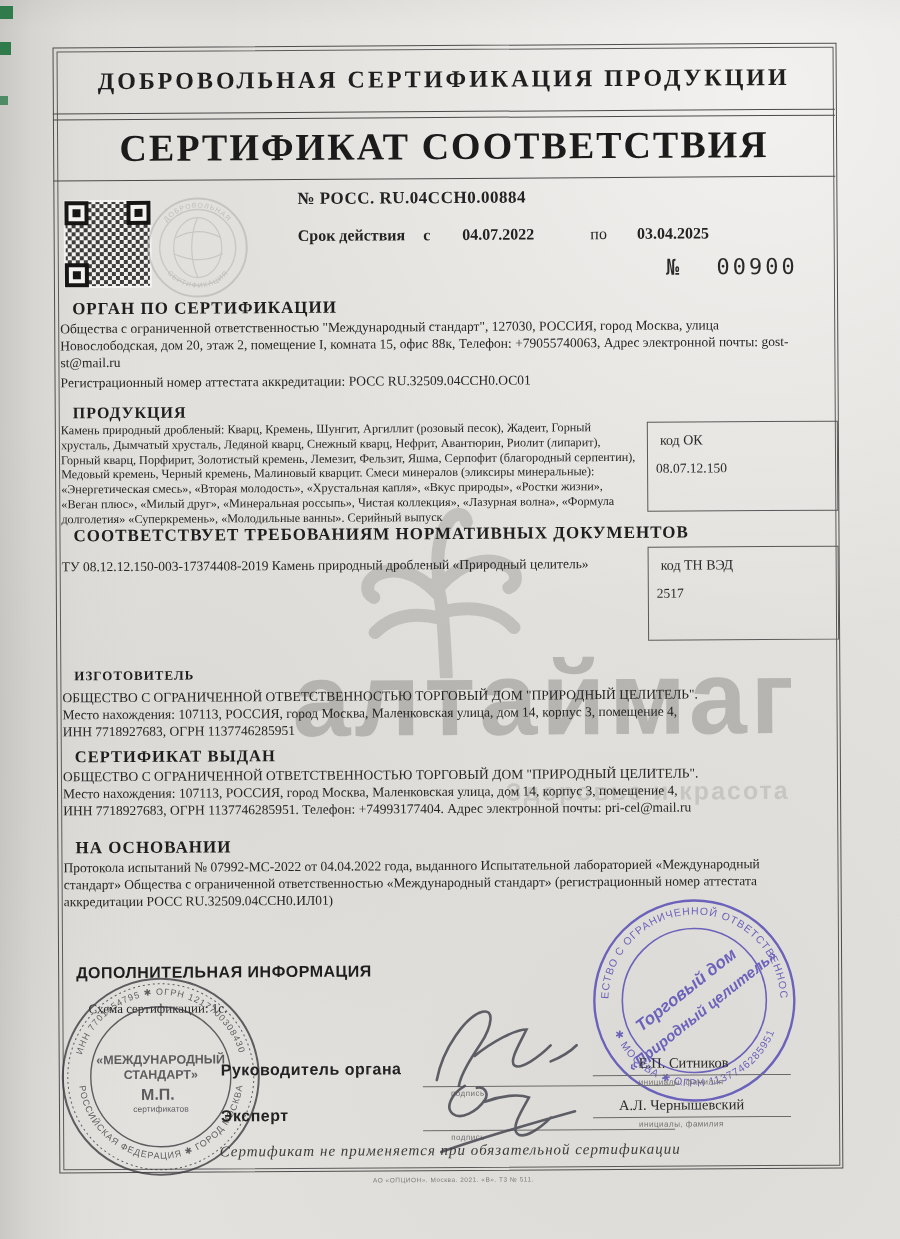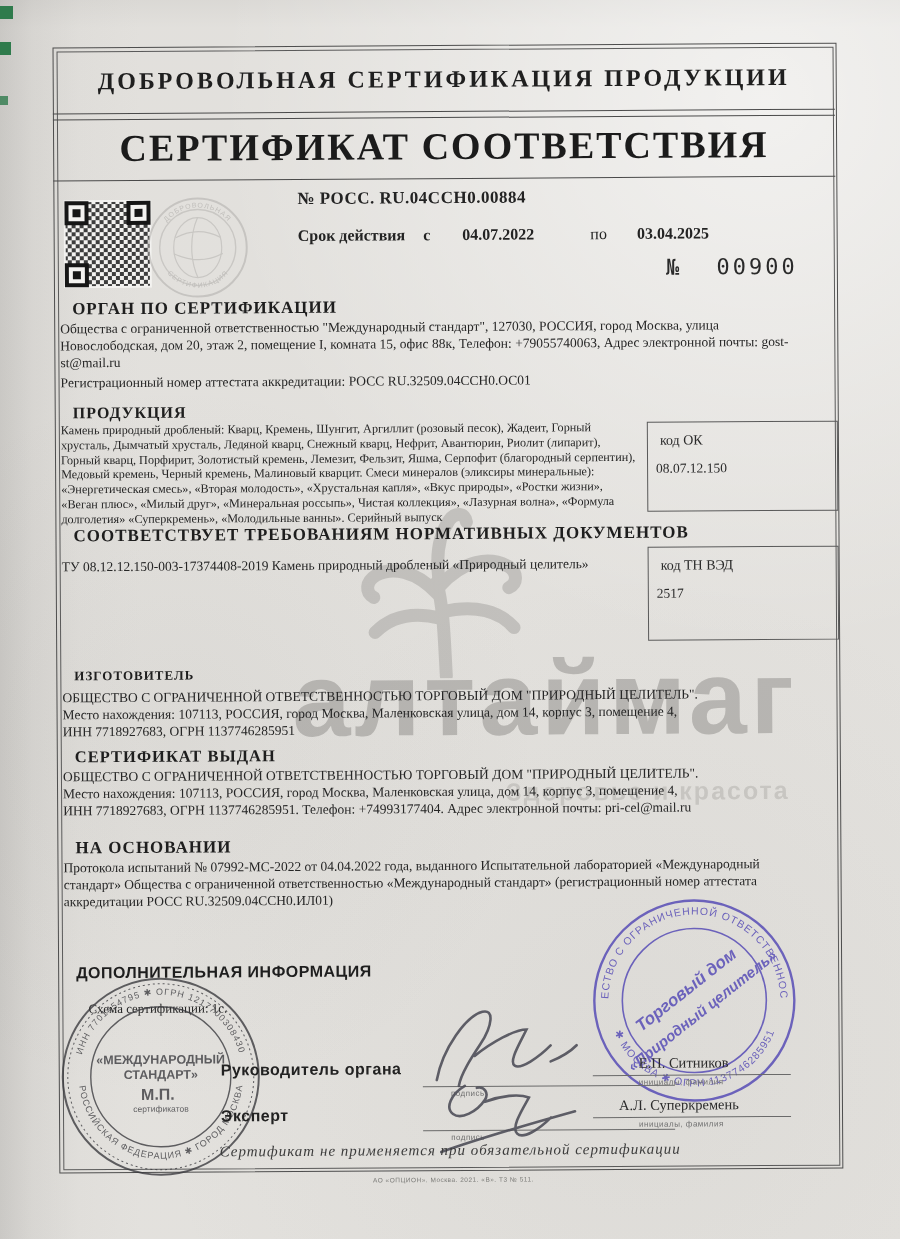--- a/index.html
+++ b/index.html
@@ -210,21 +210,21 @@
     <div class="micro" style="left:448px;top:1089px;">подпись</div>
 
     <div class="abs sig-label" style="left:218px;top:1106px;">Эксперт</div>
     <div class="sig-line" style="left:420px;top:1130px;width:252px;"></div>
     <div class="micro" style="left:448px;top:1133px;">подпись</div>
 
     <div class="name" style="left:616px;top:1056px;margin-left:20px;">Е.П. Ситников</div>
     <div class="sig-line" style="left:590px;top:1076px;width:198px;"></div>
     <div class="micro" style="left:636px;top:1079px;">инициалы, фамилия</div>
 
-    <div class="name" style="left:616px;top:1098px;">А.Л. Суперкремень</div>
+    <div class="name" style="left:616px;top:1098px;">А.Л. Чернышевский</div>
     <div class="sig-line" style="left:590px;top:1118px;width:198px;"></div>
     <div class="micro" style="left:636px;top:1121px;">инициалы, фамилия</div>
 
     <svg class="abs" style="left:420px;top:1002px;opacity:.9;" width="160" height="92" viewBox="0 0 160 92">
       <path d="M14,78 C20,46 44,14 60,10 C72,7 70,24 58,42 C48,57 38,72 36,84 M52,54 C70,40 92,28 104,28 C96,44 86,60 92,64 C98,68 116,56 128,44 M128,60 C138,56 148,50 154,44" fill="none" stroke="#50505a" stroke-width="2.6" stroke-linecap="round"></path>
     </svg>
     <svg class="abs" style="left:428px;top:1072px;opacity:.9;" width="150" height="86" viewBox="0 0 150 86">
       <path d="M34,14 C20,22 14,36 22,42 C30,48 46,40 54,28 C58,22 54,14 46,16 M54,30 C70,24 88,22 98,26 C90,40 80,56 86,62 C92,68 108,58 120,46 M10,80 C50,66 100,52 144,40" fill="none" stroke="#50505a" stroke-width="2.6" stroke-linecap="round"></path>
     </svg>
 

